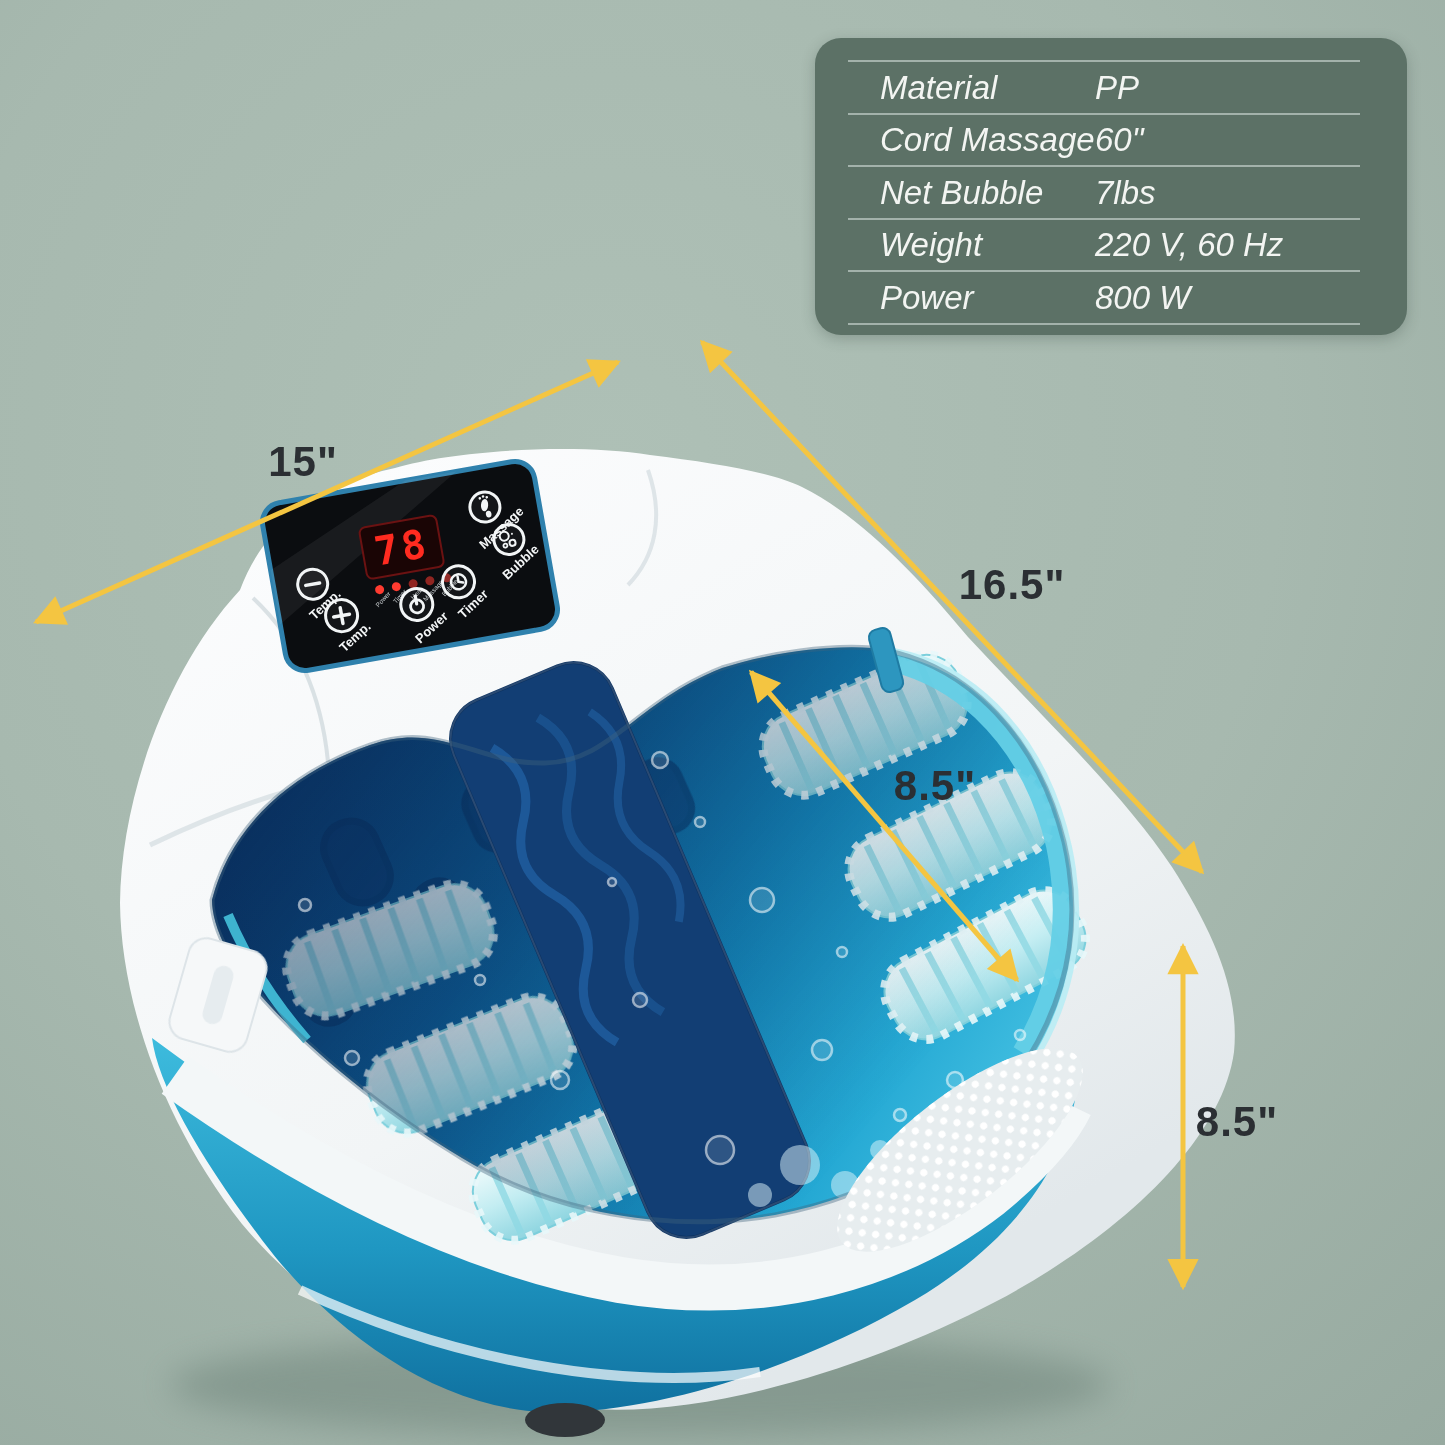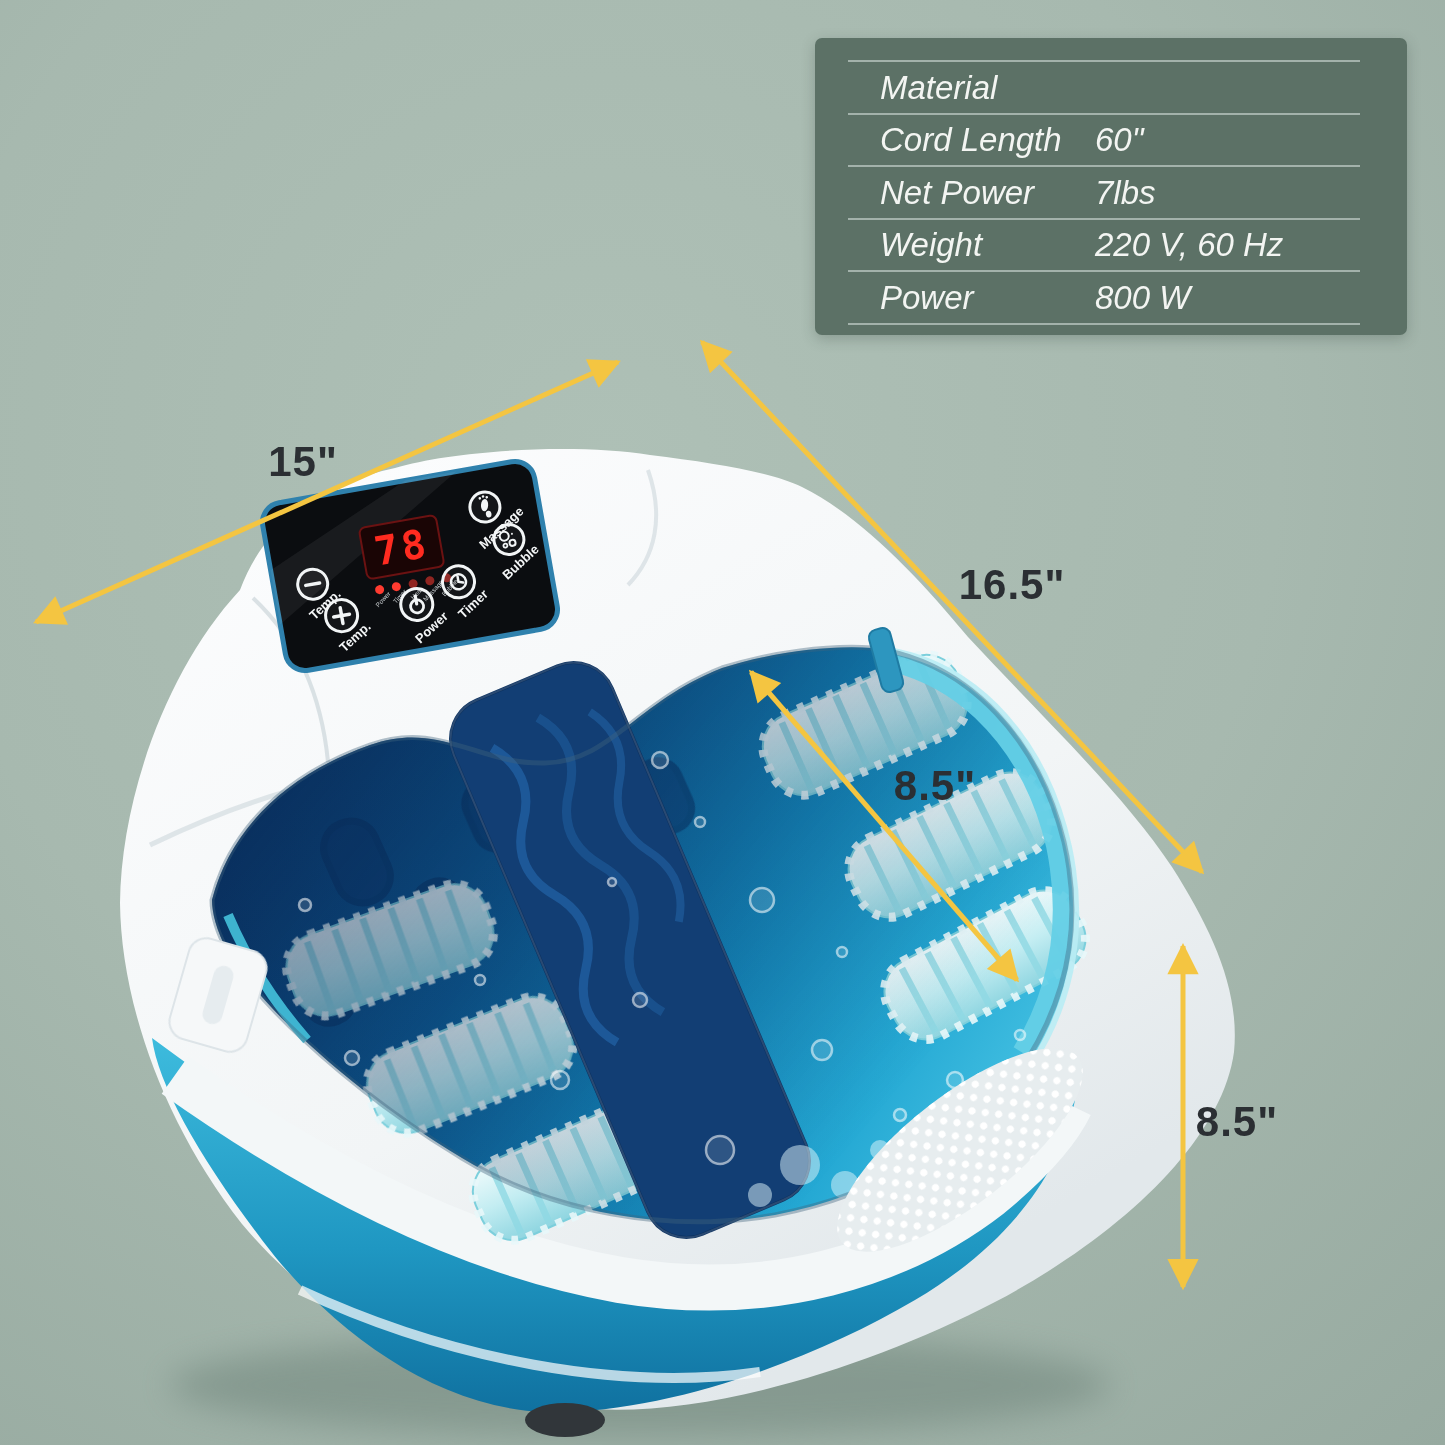--- a/index.html
+++ b/index.html
@@ -4,21 +4,21 @@
 <style>
   html,body{margin:0;padding:0;background:#8fa298;}
   .stage{
     position:relative;width:1445px;height:1445px;overflow:hidden;
     background:radial-gradient(circle at 42% 32%, #aec0b6 0%, #a7b9af 52%, #97aaa0 100%);
     font-family:"Liberation Sans", sans-serif;
   }
   
   .spec-table{
     position:absolute;left:815px;top:38px;width:592px;height:297px;
-    background:#5c7166;border-radius:7px;
+    background:#5c7166;border-radius:26px;
     box-shadow:0 4px 14px rgba(40,55,48,.25);
   }
   .spec-rows{margin:22px 47px 0 33px;}
   .spec-row{
     display:flex;align-items:center;height:50.5px;
     border-top:2px solid rgba(223,232,227,.55);
   }
   .spec-row:last-child{border-bottom:2px solid rgba(223,232,227,.55);}
   .spec-label,.spec-value{
     font-style:italic;font-size:33px;color:#f3f5f2;line-height:1;
@@ -331,27 +331,28 @@
 
 <div class="dim-label" style="left:303px;top:462px;">15"</div>
 <div class="dim-label" style="left:1012px;top:585px;">16.5"</div>
 <div class="dim-label" style="left:935px;top:786px;">8.5"</div>
 <div class="dim-label" style="left:1237px;top:1122px;">8.5"</div>
 
 <div class="spec-table">
   <div class="spec-rows">
     <div class="spec-row">
       <span class="spec-label">Material</span>
-    </div>
-    <div class="spec-row">
-      <span class="spec-label">Cord Length</span>
+      <span class="spec-value">PP</span>
+    </div>
+    <div class="spec-row">
+      <span class="spec-label">Cord Massage</span>
       <span class="spec-value">60"</span>
     </div>
     <div class="spec-row">
-      <span class="spec-label">Net Power</span>
+      <span class="spec-label">Net Bubble</span>
       <span class="spec-value">7lbs</span>
     </div>
     <div class="spec-row">
       <span class="spec-label">Weight</span>
       <span class="spec-value">220 V, 60 Hz</span>
     </div>
     <div class="spec-row">
       <span class="spec-label">Power</span>
       <span class="spec-value">800 W</span>
     </div>

